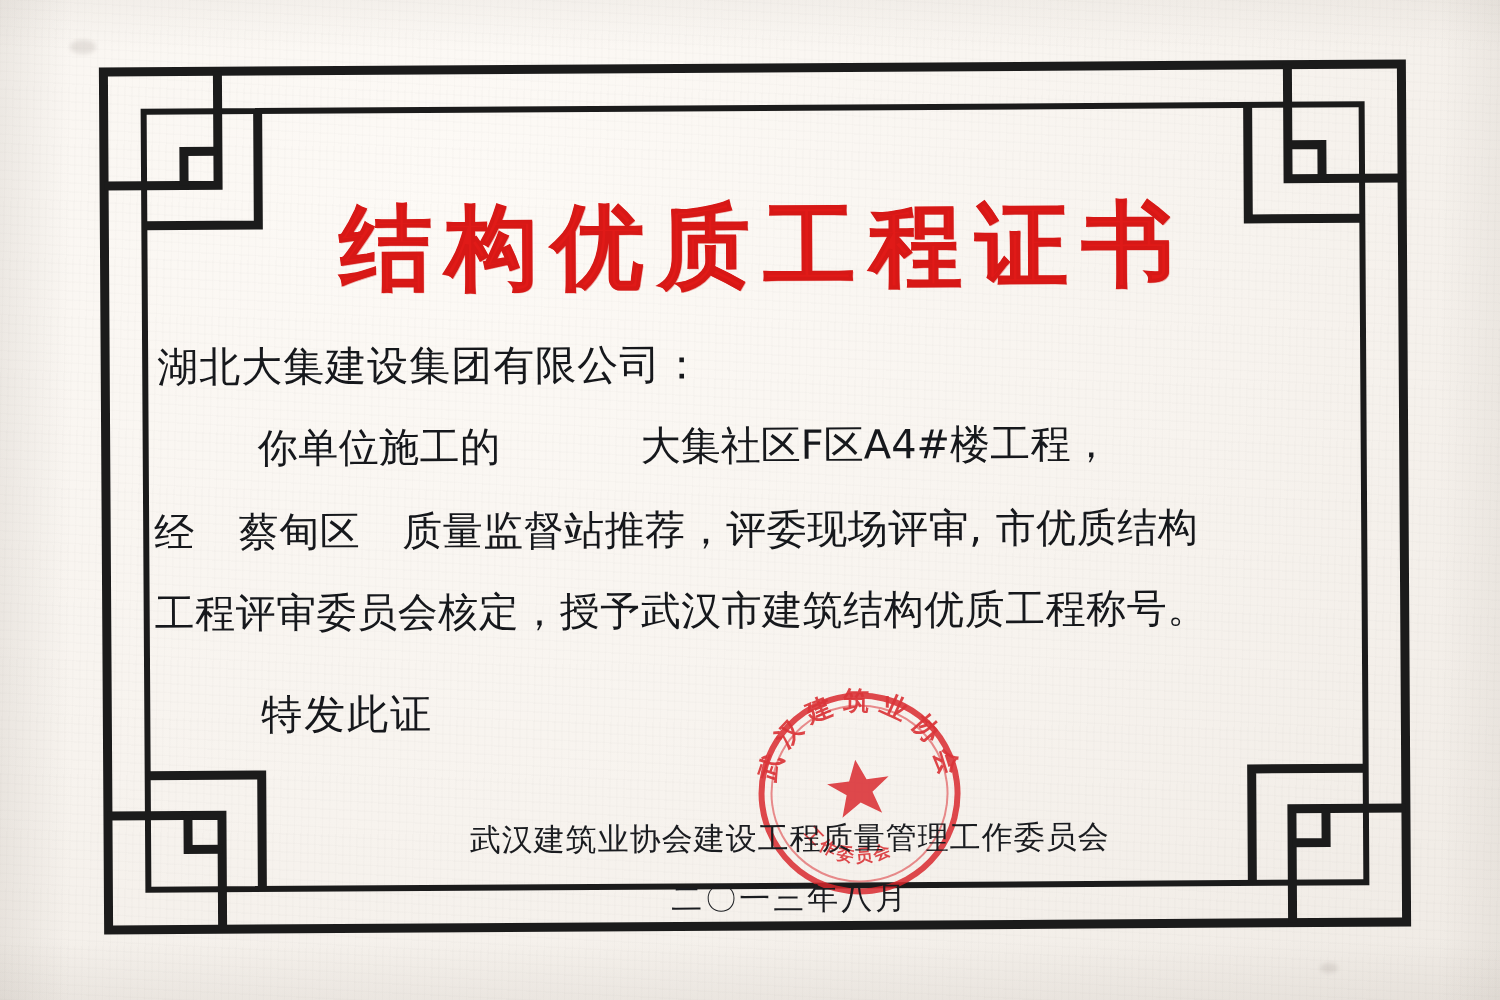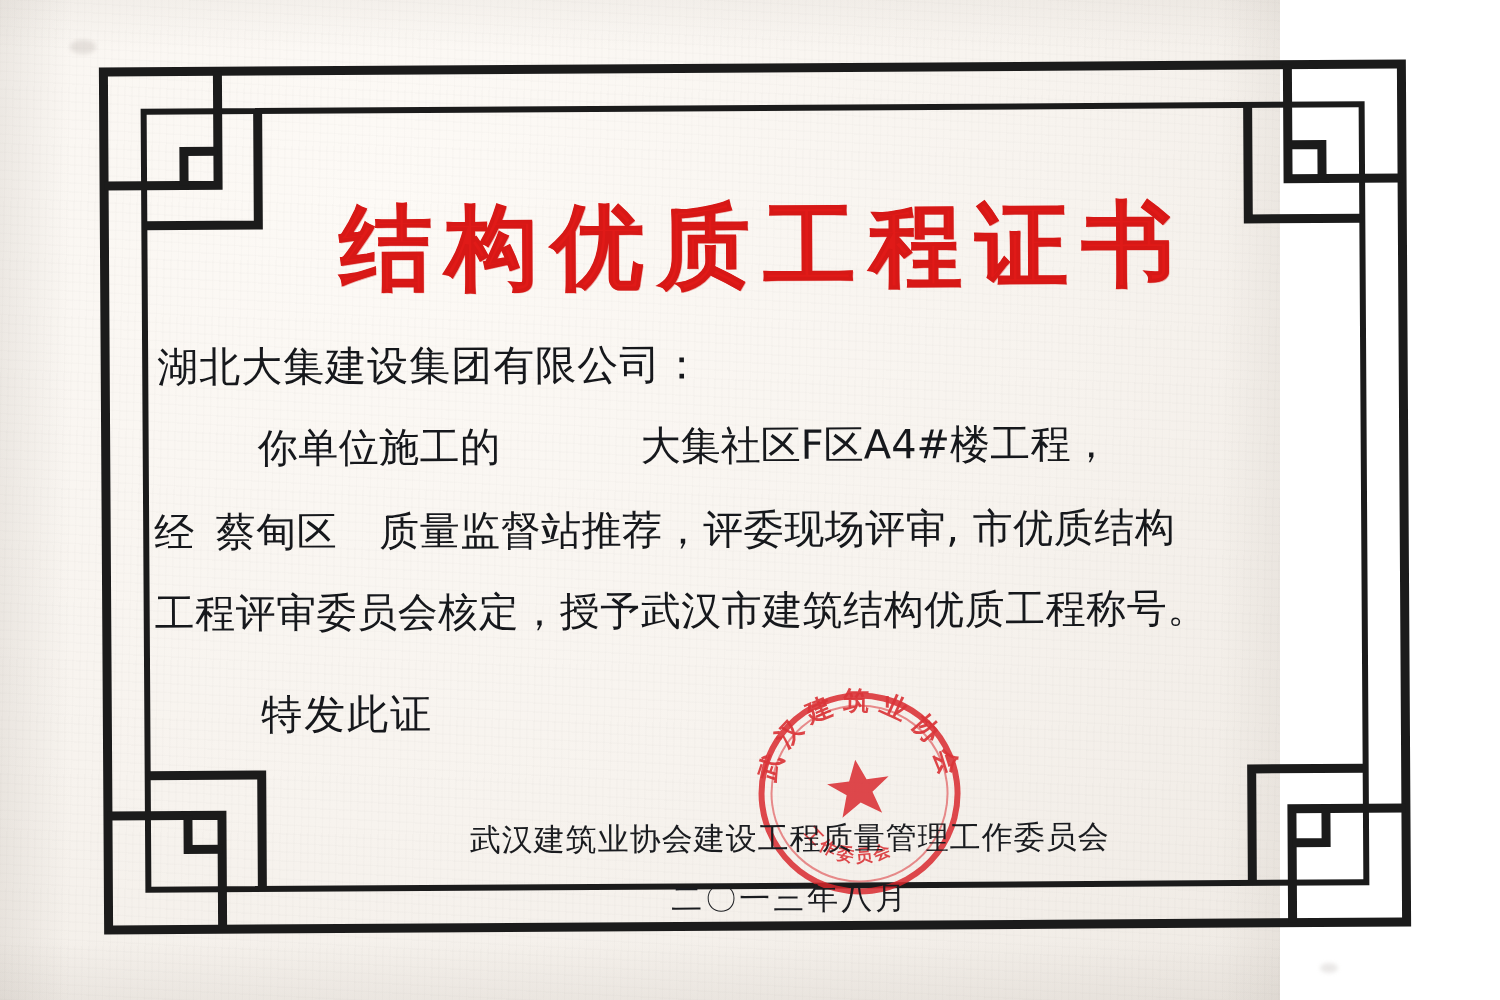--- a/index.html
+++ b/index.html
@@ -10,21 +10,21 @@
   body {
     width: 1500px;
     height: 1000px;
     overflow: hidden;
     font-family: "DejaVu Sans", "Liberation Sans", sans-serif;
   }
 
   
   .page {
     position: relative;
-    width: 1280px;
+    width: 1500px;
     height: 1000px;
     background:
       radial-gradient(ellipse at 30% 20%, #fdfaf6 0%, #f7f3ee 55%, #efeae4 100%);
   }
   .paper-texture {
     position: absolute;
     inset: 0;
     background-image:
       repeating-linear-gradient(91deg, rgba(0,0,0,0.012) 0px, rgba(0,0,0,0.012) 1px, rgba(0,0,0,0) 2px, rgba(0,0,0,0) 7px),
       repeating-linear-gradient(3deg, rgba(0,0,0,0.010) 0px, rgba(0,0,0,0.010) 1px, rgba(0,0,0,0) 2px, rgba(0,0,0,0) 9px);
@@ -108,21 +108,21 @@
     letter-spacing: 0px;
   }
   .l1-b { }
 
   .line2 {
     margin-top: 44px;
     display: flex;
     align-items: baseline;
   }
   .l2-a { margin-left: 4px; }
-  .l2-district { margin-left: 21px; font-family: Liberation Serif, serif; }
+  .l2-district { margin-left: 44px; font-family: Liberation Serif, serif; }
   .l2-b { margin-left: 42px; }
 
   .line3 {
     margin-top: 40px;
     margin-left: 4px;
   }
 
   .issue-note {
     margin-top: 62px;
     margin-left: 110px;

